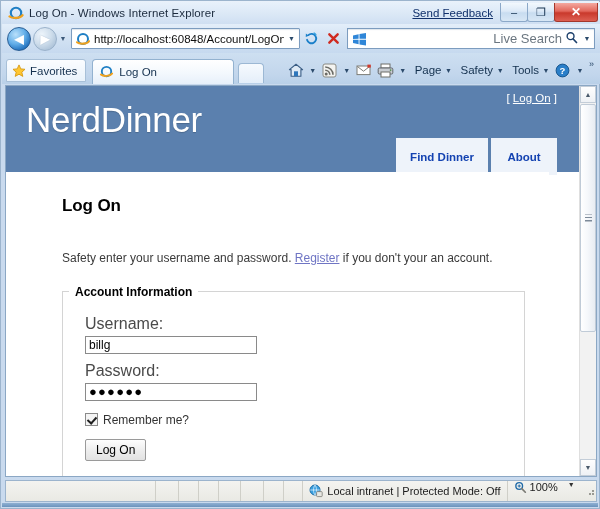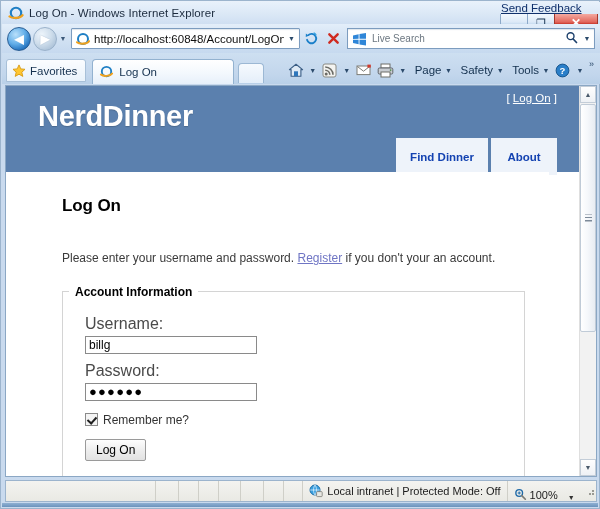--- a/index.html
+++ b/index.html
@@ -48,22 +48,22 @@
   }
   .title-text {
     font-size: 11.5px;
     color: #1b2a3d;
     white-space: nowrap;
     letter-spacing: 0.1px;
   }
   .title-right {
     margin-left: auto;
     display: flex;
+    align-items: center;
     height: 100%;
-    flex-direction: column;
   }
   .send-feedback {
     font-size: 11.5px;
     color: #10306b;
     text-decoration: underline;
     margin-right: 8px;
     cursor: pointer;
     white-space: nowrap;
   }
   .winbtns { display: flex; height: 20px; align-items: flex-start; margin-right: 2px;}
@@ -179,21 +179,21 @@
     margin-right: 5px;
     box-sizing: border-box;
     border: 1px solid #7c9cbf;
     background: #ffffff;
     display: flex;
     align-items: center;
     box-shadow: inset 0 1px 1px rgba(120,150,180,.25);
     cursor: text;
   }
   .search-ico { width: 16px; height: 14px; margin: 0 4px; flex:0 0 auto; position:relative;}
-  .search-ph { font-size: 10px; color: #6b7680; flex: 1 1 auto; white-space: nowrap;}
+  .search-ph { font-size: 13px; color: #6b7680; flex: 1 1 auto; white-space: nowrap; text-align: right;}
   .search-mag { width: 18px; text-align:center; flex:0 0 auto; cursor:pointer;}
   .search-caret { width: 14px; text-align:center; font-size:7px; color:#2b4a6b; flex:0 0 auto; cursor:pointer;}
 
   
   .tabrow {
     position: absolute;
     left: 1px; top: 52px;
     width: 598px; height: 31px;
     display: flex;
     align-items: flex-end;
@@ -299,23 +299,23 @@
   }
   
   .site-band {
     position: absolute;
     left: 0; top: 0;
     width: 575px; height: 86px;
     background: #5b80ae;
   }
   .logo {
     position: absolute;
-    left: 32px; top: 14px;
-    font-size: 29px;
-    font-weight: bold;
+    left: 20px; top: 14px;
+    font-size: 35px;
+    font-weight: normal;
     color: #ffffff;
     letter-spacing: -0.3px;
     text-shadow: 0 1px 1px rgba(0,0,0,.18);
   }
   .loginbox {
     position: absolute;
     right: 24px; top: 6px;
     font-size: 11.5px;
     color: #ffffff;
   }
@@ -506,21 +506,21 @@
     display: flex; align-items: center;
     padding: 0 6px;
     height: 100%;
     box-sizing: border-box;
     border-right: 1px solid #cfcfc8;
     white-space: nowrap;
     cursor: pointer;
   }
   .zone-ico { margin-right: 4px; display: flex; }
   .sb-zoom {
-    display: flex; align-items: flex-end;
+    display: flex; align-items: flex-start;
     padding: 0 4px 0 6px;
     height: 100%;
     box-sizing: border-box;
     white-space: nowrap;
     cursor: pointer;
   }
   .sb-zoom .zi { margin-right: 3px; display:flex;}
   .sb-zoom .zc { margin-left: 10px; font-size: 7px; color:#333; }
   .sb-grip {
     margin-left: 6px;
@@ -716,21 +716,21 @@
           </div>
           <div class="navtabs">
             <div class="navtab">Find Dinner</div>
             <div class="navtab">About</div>
           </div>
         </div>
 
         <div class="content-card">
           <h2 class="page-h2">Log On</h2>
           <p class="intro">
-            <span>Please enter your username and password. </span><a>Register</a><span> if you don't your an account.</span>
+            <span>Safety enter your username and password. </span><a>Register</a><span> if you don't your an account.</span>
           </p>
 
           <fieldset class="acct">
             <legend>Account Information</legend>
 
             <label class="field-label">Username:</label>
             <input class="field-input" type="text" value="billg" style="">
 
             <label class="field-label">Password:</label>
             <input class="field-input pw" type="text" readonly="" value="●●●●●●" style="">

